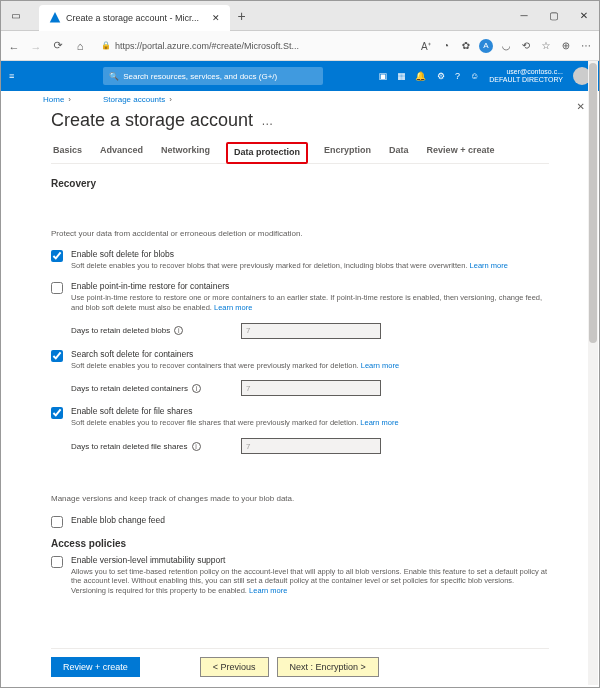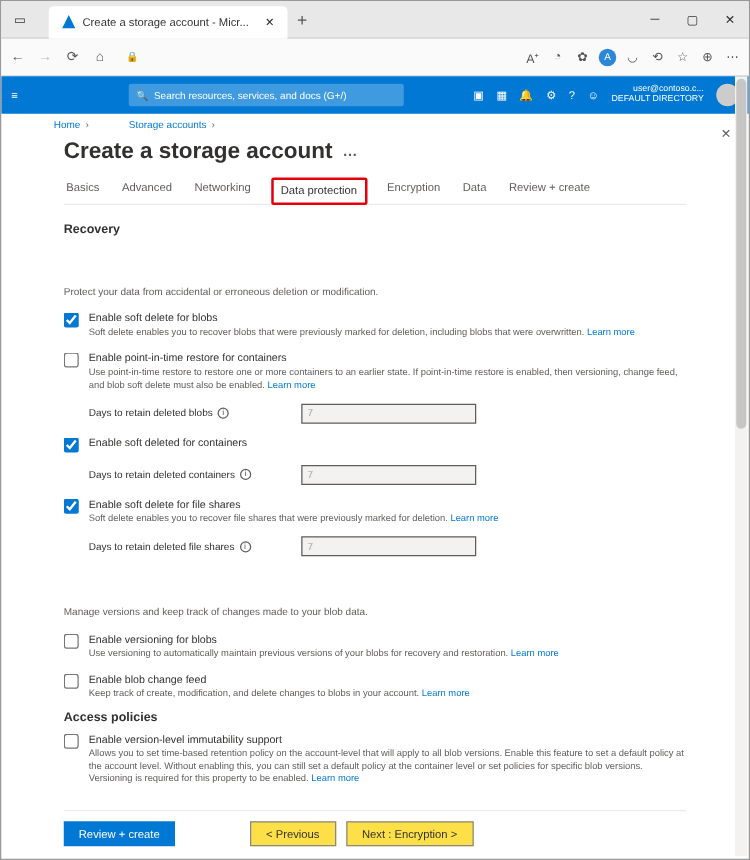--- a/index.html
+++ b/index.html
@@ -28,46 +28,46 @@
 .az-icons { margin-left: auto; display: flex; gap: 10px; align-items: center; }
 .az-user { display: flex; flex-direction: column; text-align: right; font-size: 7px; line-height: 1.1; }
 .avatar { width: 18px; height: 18px; border-radius: 50%; background: #ccc; }
 
 
 .breadcrumb { padding: 4px 14px; font-size: 8px; color: #605e5c; display: flex; gap: 4px; align-items: center; }
 .breadcrumb a { color: #0078d4; text-decoration: none; padding-left: 28px; }
 
 
 .main { padding: 0 50px 0 50px; }
-.page-title { font-size: 18px; font-weight: 700; color: #323130; padding: 2px 0 10px; display:flex; align-items:center; gap:8px;}
+.page-title { font-size: 18px; font-weight: 400; color: #323130; padding: 2px 0 10px; display:flex; align-items:center; gap:8px;}
 .page-title .dots { color:#605e5c; font-size:12px; }
 .close-x { position:absolute; right:14px; top:100px; font-size:10px; color:#605e5c; }
 
 .tabs { display: flex; gap: 14px; border-bottom: 1px solid #edebe9; font-size: 9px; color: #605e5c; padding-bottom: 0; margin-bottom: 14px; }
-.tabs .tabitem { padding: 4px 2px 6px; cursor: pointer; }
+.tabs .tabitem { padding: 4px 2px 6px; cursor: pointer; font-weight: bold; }
 .tabs .tabitem.active { color: #323130; border: 2px solid #e3000b; border-radius: 2px; padding: 3px 6px 5px; position: relative; top: 1px; }
 
 .section-h { font-size: 10px; font-weight: 600; color: #323130; margin: 10px 0 6px; }
 .section-desc { font-size: 8px; color: #605e5c; margin-bottom: 10px; line-height: 1.3; margin-top: 40px; }
 
 .opt { display: flex; gap: 8px; margin-bottom: 10px; }
 .opt input[type=checkbox] { width: 12px; height: 12px; margin-top: 1px; accent-color: #0078d4; flex-shrink:0; }
 .opt-body { flex: 1; }
 .opt-label { font-size: 8.5px; color: #323130; margin-bottom: 2px; }
 .opt-desc { font-size: 7.5px; color: #605e5c; line-height: 1.3; }
 .opt-desc a, .learn { color: #0078d4; text-decoration: none; font-size: 7.5px; }
 
 .field-row { display: flex; align-items: center; gap: 10px; margin: 6px 0 10px 20px; }
 .field-row label { font-size: 8px; color: #323130; width: 160px; display:flex; align-items:center; gap:4px;}
 .field-row .info { font-size:7px; color:#605e5c; border:1px solid #605e5c; border-radius:50%; width:9px; height:9px; display:inline-flex; align-items:center; justify-content:center;}
 .field-row input { width: 140px; height: 16px; border: 1px solid #605e5c; font-size: 8px; padding: 0 4px; background:#f3f2f1; color:#a19f9d;}
 
 .footer { position: absolute; bottom: 10px; left: 50px; right: 50px; display: flex; gap: 20px; align-items: center; border-top:1px solid #edebe9; padding-top:8px;}
 .btn-primary { background: #0078d4; color: #fff; border: none; padding: 5px 12px; font-size: 9px; cursor: pointer; }
-.btn-secondary { background: #fde047; border: 1px solid #8a8886; padding: 4px 12px; font-size: 9px; color: #323130; cursor: pointer; }
+.btn-secondary { background: #fef9c3; border: 1px solid #8a8886; padding: 4px 12px; font-size: 9px; color: #323130; cursor: pointer; }
 
 .scrollbar { position:absolute; right:1px; top:60px; bottom:2px; width:10px; background:#f3f2f1;}
 .scrollthumb { position:absolute; left:1px; width:8px; top:2px; height:280px; background:#c8c6c4; border-radius:4px;}
 </style>
 </head>
 <body>
 
 <div class="titlebar">
   <div class="winbtn">▭</div>
   <div class="tab">
@@ -85,20 +85,21 @@
   </div>
 </div>
 
 <div class="addrbar">
   <span class="ico">←</span>
   <span class="ico" style="opacity:.4">→</span>
   <span class="ico">⟳</span>
   <span class="ico">⌂</span>
   <div class="url">
     <span class="lock">🔒</span>
+    <span>https://portal.azure.com/#create/Microsoft.St...</span>
   </div>
   <div class="addr-icons">
     <span class="ico">A⁺</span>
     <span class="ico">◔</span>
     <span class="ico">✿</span>
     <span class="ico circle">A</span>
     <span class="ico">◡</span>
     <span class="ico">⟲</span>
     <span class="ico">☆</span>
     <span class="ico">⊕</span>
@@ -175,21 +176,22 @@
     <label>
         <span>Days to retain deleted blobs</span>
         <span class="info">i</span>
       </label>
     <input disabled="" value="7" style="">
   </div>
 
   <div class="opt">
     <input type="checkbox" checked="" style="">
     <div class="opt-body">
-      <div class="opt-label">Enable soft deleted for containers</div>
+      <div class="opt-label">Search soft delete for containers</div>
+      <div class="opt-desc"><span>Soft delete enables you to recover containers that were previously marked for deletion.</span> <a class="learn">Learn more</a></div>
     </div>
   </div>
   <div class="field-row">
     <label>
         <span>Days to retain deleted containers</span>
         <span class="info">i</span>
       </label>
     <input disabled="" value="7" style="">
   </div>
 
@@ -203,33 +205,25 @@
   <div class="field-row">
     <label>
         <span>Days to retain deleted file shares</span>
         <span class="info">i</span>
       </label>
     <input disabled="" value="7" style="">
   </div>
 
   <div class="section-desc">Manage versions and keep track of changes made to your blob data.</div>
 
+
   <div class="opt">
     <input type="checkbox" style="">
     <div class="opt-body">
-      <div class="opt-label">Enable versioning for blobs</div>
-      <div class="opt-desc"><span>Use versioning to automatically maintain previous versions of your blobs for recovery and restoration.</span> <a class="learn">Learn more</a></div>
-    </div>
-  </div>
-
-  <div class="opt">
-    <input type="checkbox" style="">
-    <div class="opt-body">
       <div class="opt-label">Enable blob change feed</div>
-      <div class="opt-desc"><span>Keep track of create, modification, and delete changes to blobs in your account.</span> <a class="learn">Learn more</a></div>
     </div>
   </div>
 
   <div class="section-h">Access policies</div>
 
   <div class="opt">
     <input type="checkbox" style="">
     <div class="opt-body">
       <div class="opt-label">Enable version-level immutability support</div>
       <div class="opt-desc"><span>Allows you to set time-based retention policy on the account-level that will apply to all blob versions. Enable this feature to set a default policy at the account level. Without enabling this, you can still set a default policy at the container level or set policies for specific blob versions. Versioning is required for this property to be enabled.</span> <a class="learn">Learn more</a></div>

